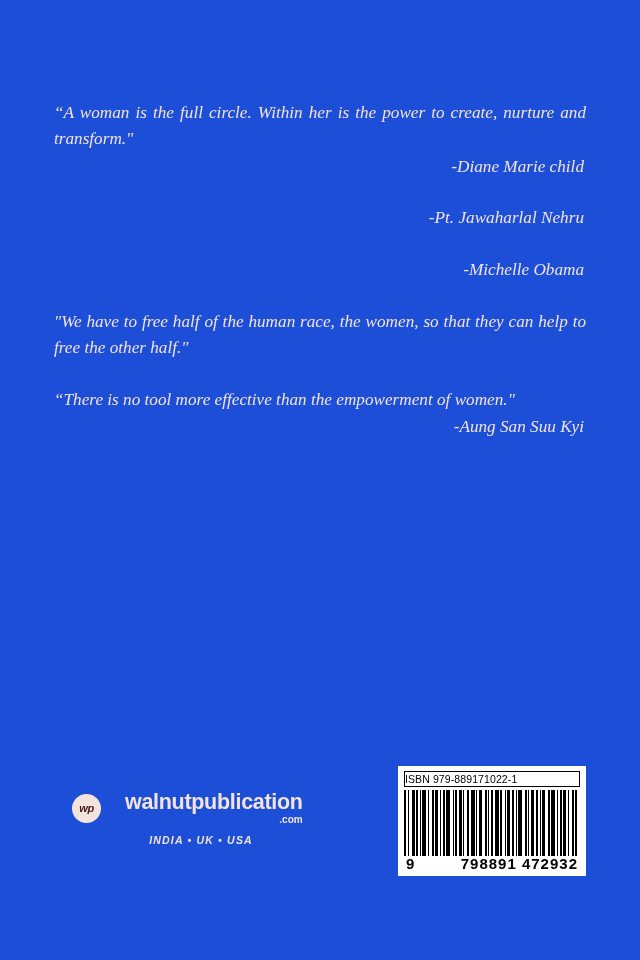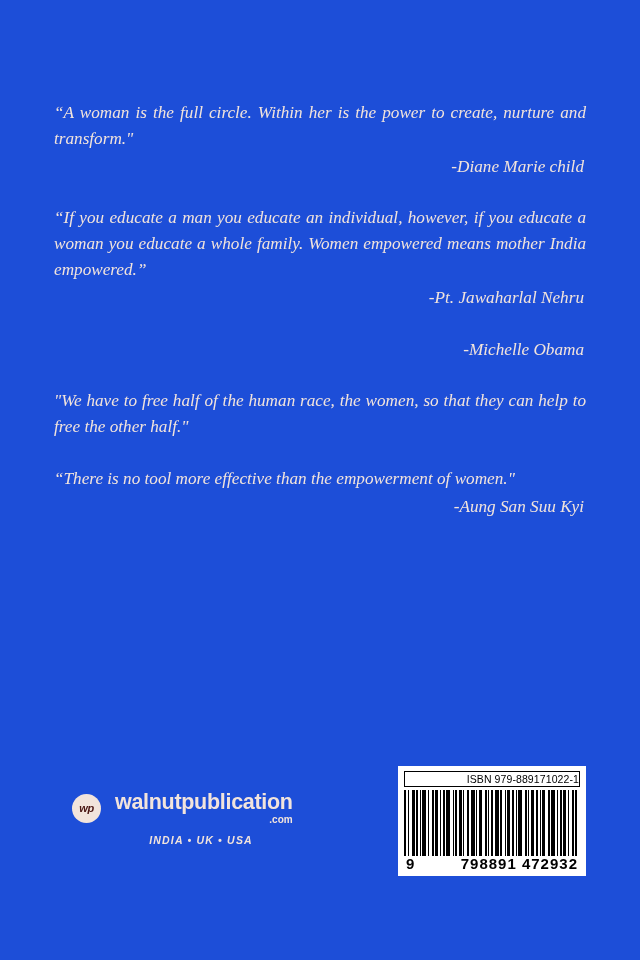--- a/index.html
+++ b/index.html
@@ -50,21 +50,21 @@
   
   .publisher {
     position: absolute;
     left: 72px;
     top: 792px;
     width: 240px;
   }
   .pub-row {
     display: flex;
     align-items: center;
-    gap: 14px;
+    gap: 24px;
   }
   .pub-mark {
     width: 29px;
     height: 29px;
     border-radius: 50%;
     background: #f2e4dc;
     color: #4a1715;
     font-family: "Liberation Sans", sans-serif;
     font-size: 11px;
     font-weight: bold;
@@ -118,21 +118,21 @@
     box-sizing: border-box;
     padding: 4px 5px 3px 5px;
     display: flex;
     flex-direction: column;
   }
   .isbn-line {
     border: 1px solid #000;
     font-family: "Liberation Sans", sans-serif;
     font-size: 10.5px;
     color: #000;
-    text-align: right;
+    text-align: left;
     padding: 1px 0 1px 0;
     letter-spacing: 0.1px;
   }
   .bars {
     flex: 1;
     display: flex;
     align-items: stretch;
     margin-top: 3px;
     overflow: hidden;
   }
@@ -162,21 +162,20 @@
 <div class="page">
 
   <div class="quotes">
 
     <div class="quote-block">
       <p class="quote-text">“A woman is the full circle. Within her is the power to create, nurture and transform."</p>
       <p class="quote-attr">-Diane Marie child</p>
     </div>
 
     <div class="quote-block">
-      <p class="quote-text">“If you educate a man you educate an individual, however, if you educate a woman you educate a whole family. Women empowered means mother India empowered.”</p>
       <p class="quote-attr">-Pt. Jawaharlal Nehru</p>
     </div>
 
     <div class="quote-block">
       <p class="quote-attr">-Michelle Obama</p>
     </div>
 
     <div class="quote-block">
       <p class="quote-text">"We have to free half of the human race, the women, so that they can help to free the other half."</p>
     </div>

